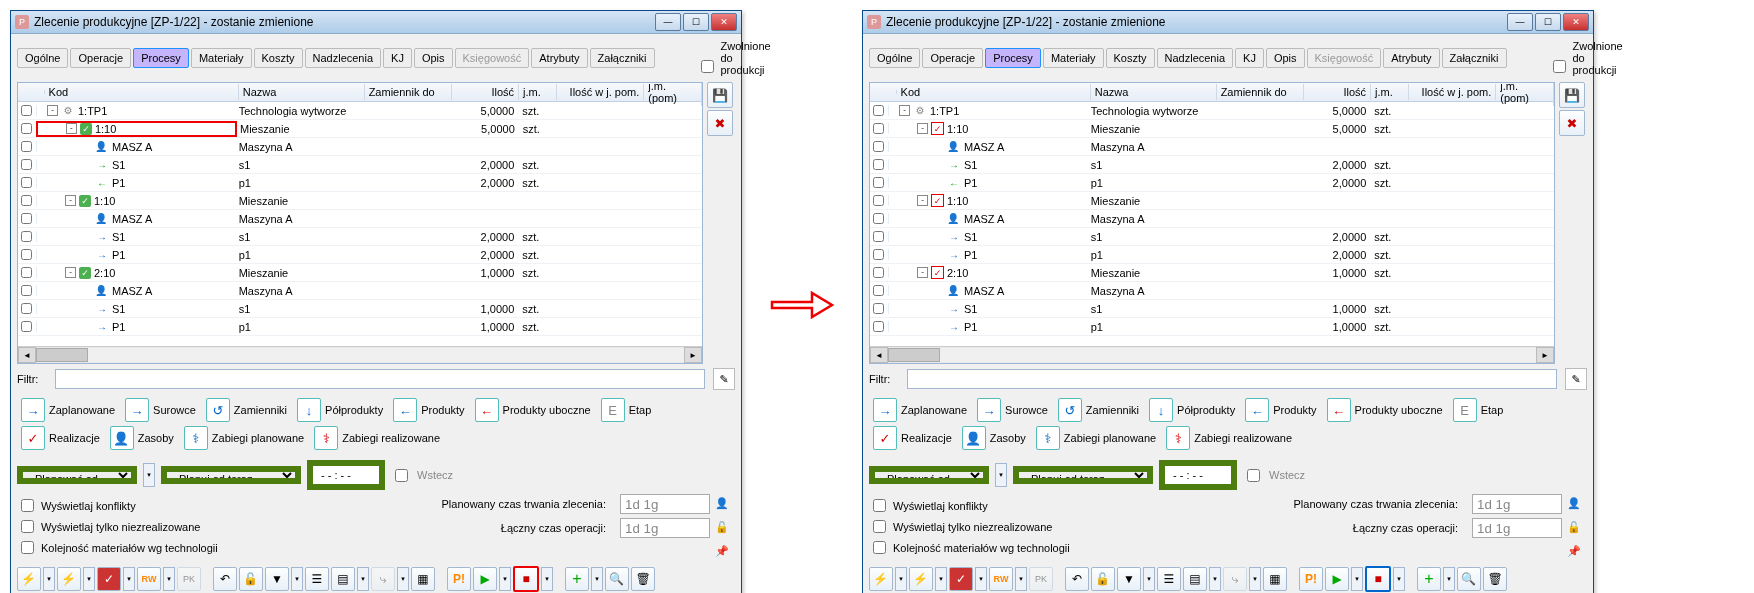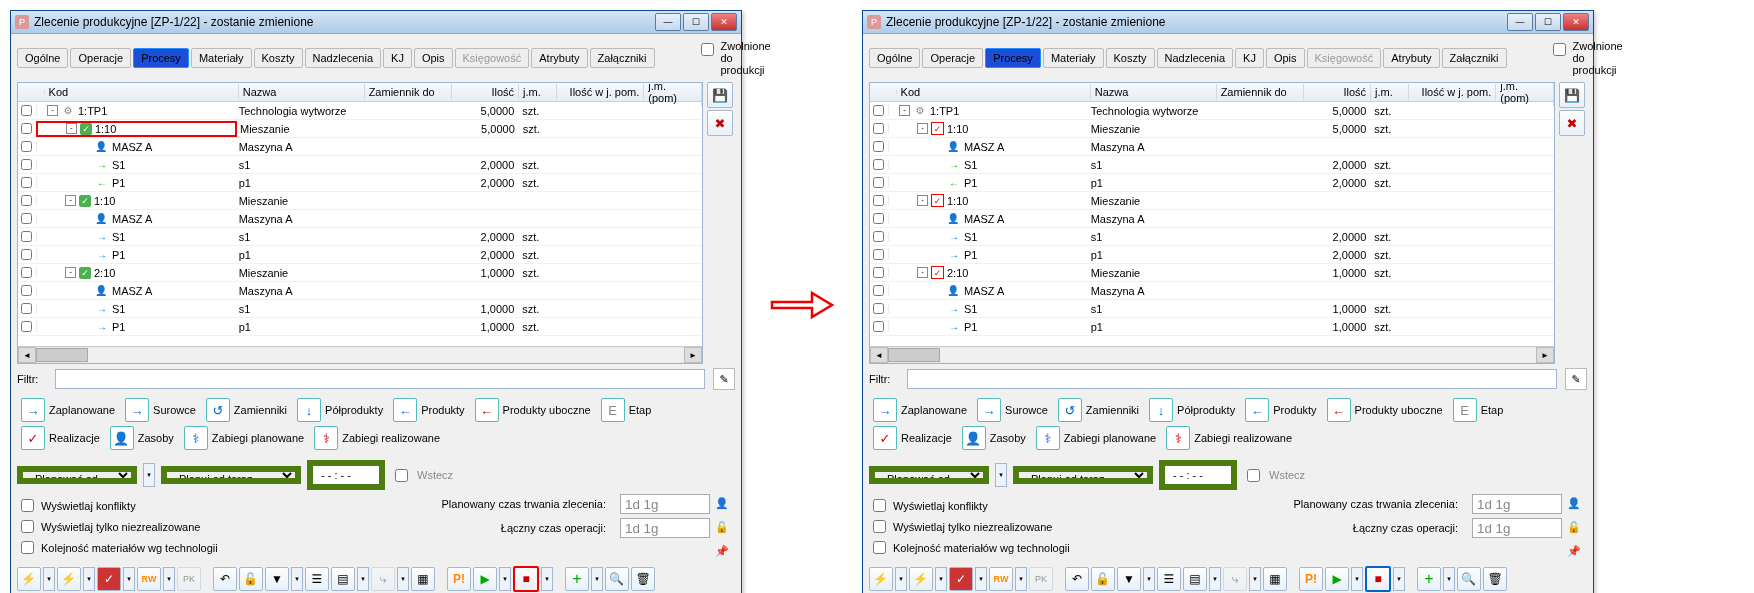--- a/index.html
+++ b/index.html
@@ -6,23 +6,23 @@
 .window{width:730px;border:1px solid #0a4b8c;background:#f0f0f0;box-shadow:2px 2px 4px rgba(0,0,0,0.2)}
 .titlebar{height:22px;background:linear-gradient(#d6e5f5,#aecce9);display:flex;align-items:center;padding:0 4px;font-size:12px;color:#000;border-bottom:1px solid #8ba9c9}
 .titlebar-icon{width:14px;height:14px;background:#d99;border-radius:2px;margin-right:5px;display:inline-flex;align-items:center;justify-content:center;font-size:9px;color:#fff}
 .titlebar-text{flex:1}
 .win-btns{display:flex;gap:2px}
 .win-btn{width:24px;height:16px;border:1px solid #5a7ba0;border-radius:2px;background:linear-gradient(#eaf2fb,#c6d9ed);display:flex;align-items:center;justify-content:center;font-size:9px}
 .win-btn.close{background:linear-gradient(#f08080,#c83030);color:#fff}
 .content{padding:6px;background:#f0f0f0}
 .tabs{display:flex;gap:2px;align-items:center}
 .tab{padding:3px 7px;border:1px solid #bbb;background:#eee;border-radius:2px;cursor:pointer;font-size:11px}
-.tab.active{background:#1d4ed8;border-color:#1e90ff;color:#000}
+.tab.active{background:#c4b5fd;border-color:#1e90ff;color:#000}
 .tab.disabled{color:#999}
-.release-chk{margin-left:40px;display:flex;align-items:flex-start;gap:4px}
+.release-chk{margin-left:40px;display:flex;align-items:flex-end;gap:4px}
 .grid-wrap{display:flex;margin-top:6px}
 .grid{flex:1;border:1px solid #9cb6d6;background:#fff;height:280px;overflow:hidden;position:relative;display:flex;flex-direction:column}
 .grid-header{display:flex;background:linear-gradient(#f7f9fc,#e5edf7);border-bottom:1px solid #c0d0e0;font-size:11px;height:18px;align-items:center}
 .grid-header>div{padding:2px 4px;border-right:1px solid #d0dae6}
 .grid-body{flex:1;overflow:auto}
 .row{display:flex;height:17px;align-items:center;border-bottom:1px solid #eef2f7}
 .chk-cell{width:18px;border-right:1px solid #e5edf5;display:flex;align-items:center;justify-content:center}
 .chk-cell input{width:11px;height:11px;margin:0}
 .cell{padding:0 4px;overflow:hidden;white-space:nowrap}
 .c-kod{width:190px;display:flex;align-items:center}

